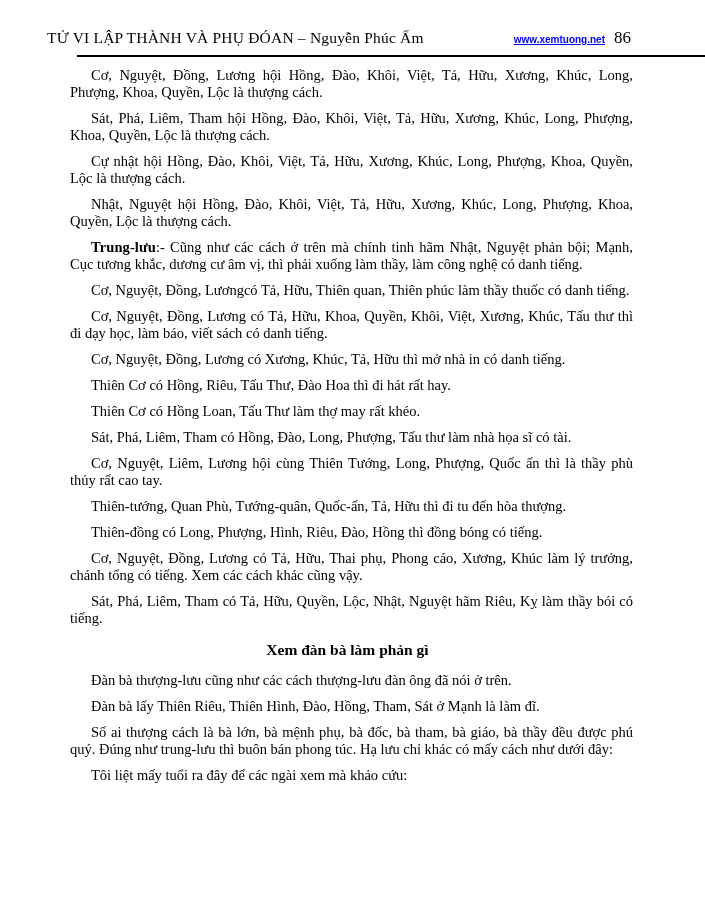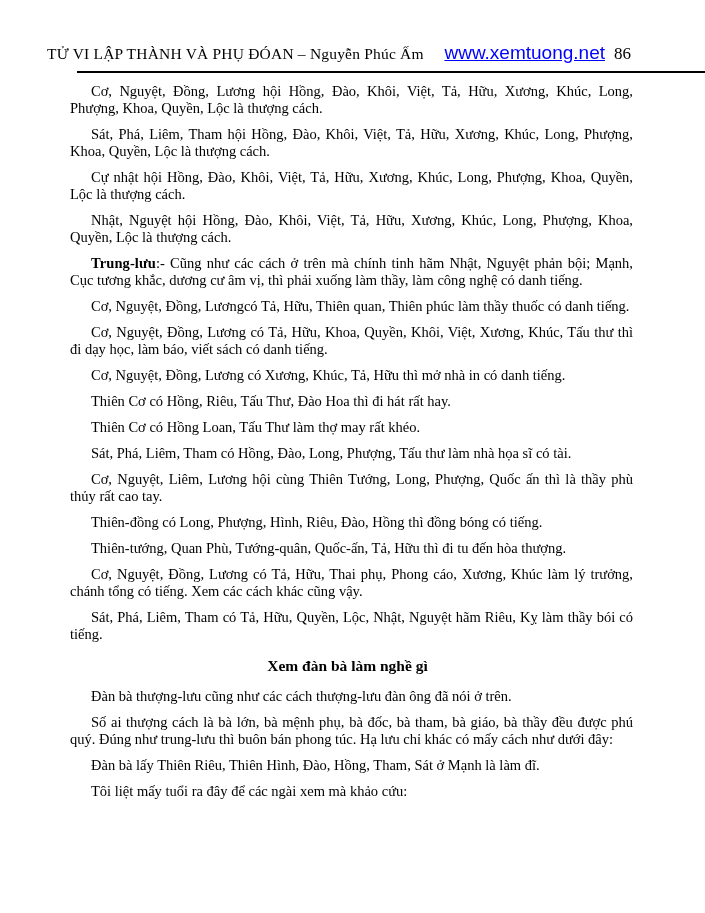--- a/index.html
+++ b/index.html
@@ -11,34 +11,34 @@
   }
   .page {
     position: relative;
     width: 705px; height: 913px;
     overflow: hidden;
     background: #ffffff;
   }
   .header {
     display: flex;
     align-items: baseline;
-    padding: 42px 74px 0 47px;
+    padding: 28px 74px 0 47px;
     font-size: 15.5px;
   }
   .header-title { white-space: nowrap; letter-spacing: 0.2px; }
   .header-right {
     margin-left: auto;
     display: flex;
     align-items: baseline;
     gap: 9px;
   }
   .header-link {
     font-family: "Liberation Sans", "DejaVu Sans", sans-serif;
-    font-weight: normal;
-    font-size: 19px;
+    font-weight: bold;
+    font-size: 10px;
     text-decoration: underline;
     cursor: pointer;
   }
   .page-number { font-size: 17px; }
   .rule {
     margin: 7px 0 0 77px;
     border-top: 2px solid #000000;
     height: 0;
   }
   .doc-body {
@@ -81,24 +81,24 @@
       <p class="para">Cự nhật hội Hồng, Đào, Khôi, Việt, Tả, Hữu, Xương, Khúc, Long, Phượng, Khoa, Quyền, Lộc là thượng cách.</p>
       <p class="para">Nhật, Nguyệt hội Hồng, Đào, Khôi, Việt, Tả, Hữu, Xương, Khúc, Long, Phượng, Khoa, Quyền, Lộc là thượng cách.</p>
       <p class="para"><b>Trung-lưu</b>:- Cũng như các cách ở trên mà chính tinh hãm Nhật, Nguyệt phản bội; Mạnh, Cục tương khắc, dương cư âm vị, thì phải xuống làm thầy, làm công nghệ có danh tiếng.</p>
       <p class="para">Cơ, Nguyệt, Đồng, Lươngcó Tả, Hữu, Thiên quan, Thiên phúc làm thầy thuốc có danh tiếng.</p>
       <p class="para">Cơ, Nguyệt, Đồng, Lương có Tả, Hữu, Khoa, Quyền, Khôi, Việt, Xương, Khúc, Tấu thư thì đi dạy học, làm báo, viết sách có danh tiếng.</p>
       <p class="para">Cơ, Nguyệt, Đồng, Lương có Xương, Khúc, Tả, Hữu thì mở nhà in có danh tiếng.</p>
       <p class="para">Thiên Cơ có Hồng, Riêu, Tấu Thư, Đào Hoa thì đi hát rất hay.</p>
       <p class="para">Thiên Cơ có Hồng Loan, Tấu Thư làm thợ may rất khéo.</p>
       <p class="para">Sát, Phá, Liêm, Tham có Hồng, Đào, Long, Phượng, Tấu thư làm nhà họa sĩ có tài.</p>
       <p class="para">Cơ, Nguyệt, Liêm, Lương hội cùng Thiên Tướng, Long, Phượng, Quốc ấn thì là thầy phù thủy rất cao tay.</p>
+      <p class="para">Thiên-tướng, Quan Phù, Tướng-quân, Quốc-ấn, Tả, Hữu thì đi tu đến hòa thượng.</p>
       <p class="para">Thiên-đồng có Long, Phượng, Hình, Riêu, Đào, Hồng thì đồng bóng có tiếng.</p>
-      <p class="para">Thiên-tướng, Quan Phù, Tướng-quân, Quốc-ấn, Tả, Hữu thì đi tu đến hòa thượng.</p>
       <p class="para">Cơ, Nguyệt, Đồng, Lương có Tả, Hữu, Thai phụ, Phong cáo, Xương, Khúc làm lý trưởng, chánh tổng có tiếng. Xem các cách khác cũng vậy.</p>
       <p class="para">Sát, Phá, Liêm, Tham có Tả, Hữu, Quyền, Lộc, Nhật, Nguyệt hãm Riêu, Kỵ làm thầy bói có tiếng.</p>
-      <h2 class="section-heading">Xem đàn bà làm nghề gì</h2>
+      <h2 class="section-heading">Xem đàn bà làm phản gì</h2>
       <p class="para">Đàn bà thượng-lưu cũng như các cách thượng-lưu đàn ông đã nói ở trên.</p>
+      <p class="para">Đàn bà lấy Thiên Riêu, Thiên Hình, Đào, Hồng, Tham, Sát ở Mạnh là làm đĩ.</p>
       <p class="para">Số ai thượng cách là bà lớn, bà mệnh phụ, bà đốc, bà tham, bà giáo, bà thầy đều được phú quý. Đúng như trung-lưu thì buôn bán phong túc. Hạ lưu chỉ khác có mấy cách như dưới đây:</p>
-      <p class="para">Đàn bà lấy Thiên Riêu, Thiên Hình, Đào, Hồng, Tham, Sát ở Mạnh là làm đĩ.</p>
       <p class="para">Tôi liệt mấy tuổi ra đây để các ngài xem mà khảo cứu:</p>
     </div>
 
 </div>
 
 </body></html>

